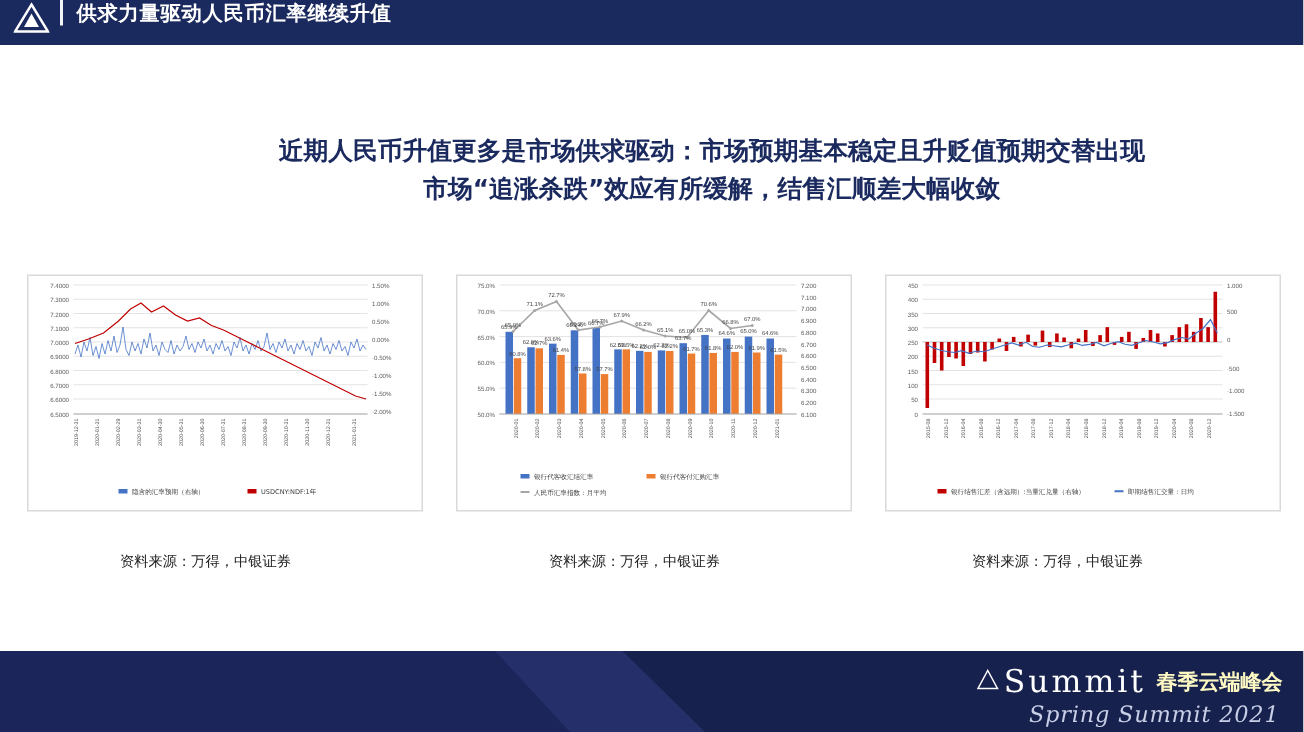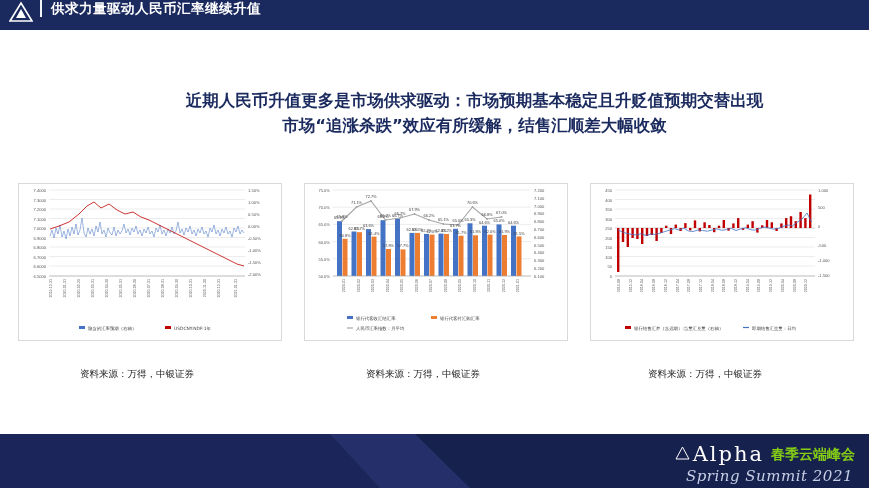--- a/index.html
+++ b/index.html
@@ -75,21 +75,21 @@
   .bb-right{
     position:absolute;right:14px;top:8px;display:flex;align-items:flex-end;
   }
   .bb-alpha{
     color:#ffffff;font-size:21px;letter-spacing:2px;
     font-family:"DejaVu Serif", serif;
     display:flex;align-items:center;
   }
   .bb-alpha .tri{margin-right:3px;}
   .bb-cn{
-    color:#84cc16;font-size:14px;font-weight:bold;margin-left:7px;margin-bottom:2px;
+    color:#fef9c3;font-size:14px;font-weight:bold;margin-left:7px;margin-bottom:2px;
     font-family:"DejaVu Sans", sans-serif;
   }
   .bb-sub{
     position:absolute;right:16px;top:33px;color:#c8cee6;font-size:15px;
     font-style:italic;font-family:"DejaVu Serif", serif;letter-spacing:.5px;
   }
   .tick-lbl{font-size:4.1px;fill:#595959;font-family:"Liberation Sans",sans-serif;}
   .tick-lbl-r{font-size:4.1px;fill:#595959;font-family:"Liberation Sans",sans-serif;}
   .xlab{font-size:3.6px;fill:#595959;font-family:"Liberation Sans",sans-serif;}
   .dlab{font-size:3.9px;fill:#404040;font-family:"Liberation Sans",sans-serif;}
@@ -496,18 +496,18 @@
 <div class="bottombar">
   <div class="bb-diag"></div>
   <div class="bb-diag2"></div>
   <div class="bb-right">
     <div class="bb-alpha">
       <span class="tri">
         <svg width="15" height="15" viewBox="0 0 15 15">
           <polygon points="7.5,1 14,13 1,13" fill="none" stroke="#ffffff" stroke-width="1"></polygon>
         </svg>
       </span>
-      <span>Alpha</span>
+      <span>Summit</span>
     </div>
     <div class="bb-cn">春季云端峰会</div>
   </div>
   <div class="bb-sub">Spring Summit 2021</div>
 </div>
 
 </body></html>

